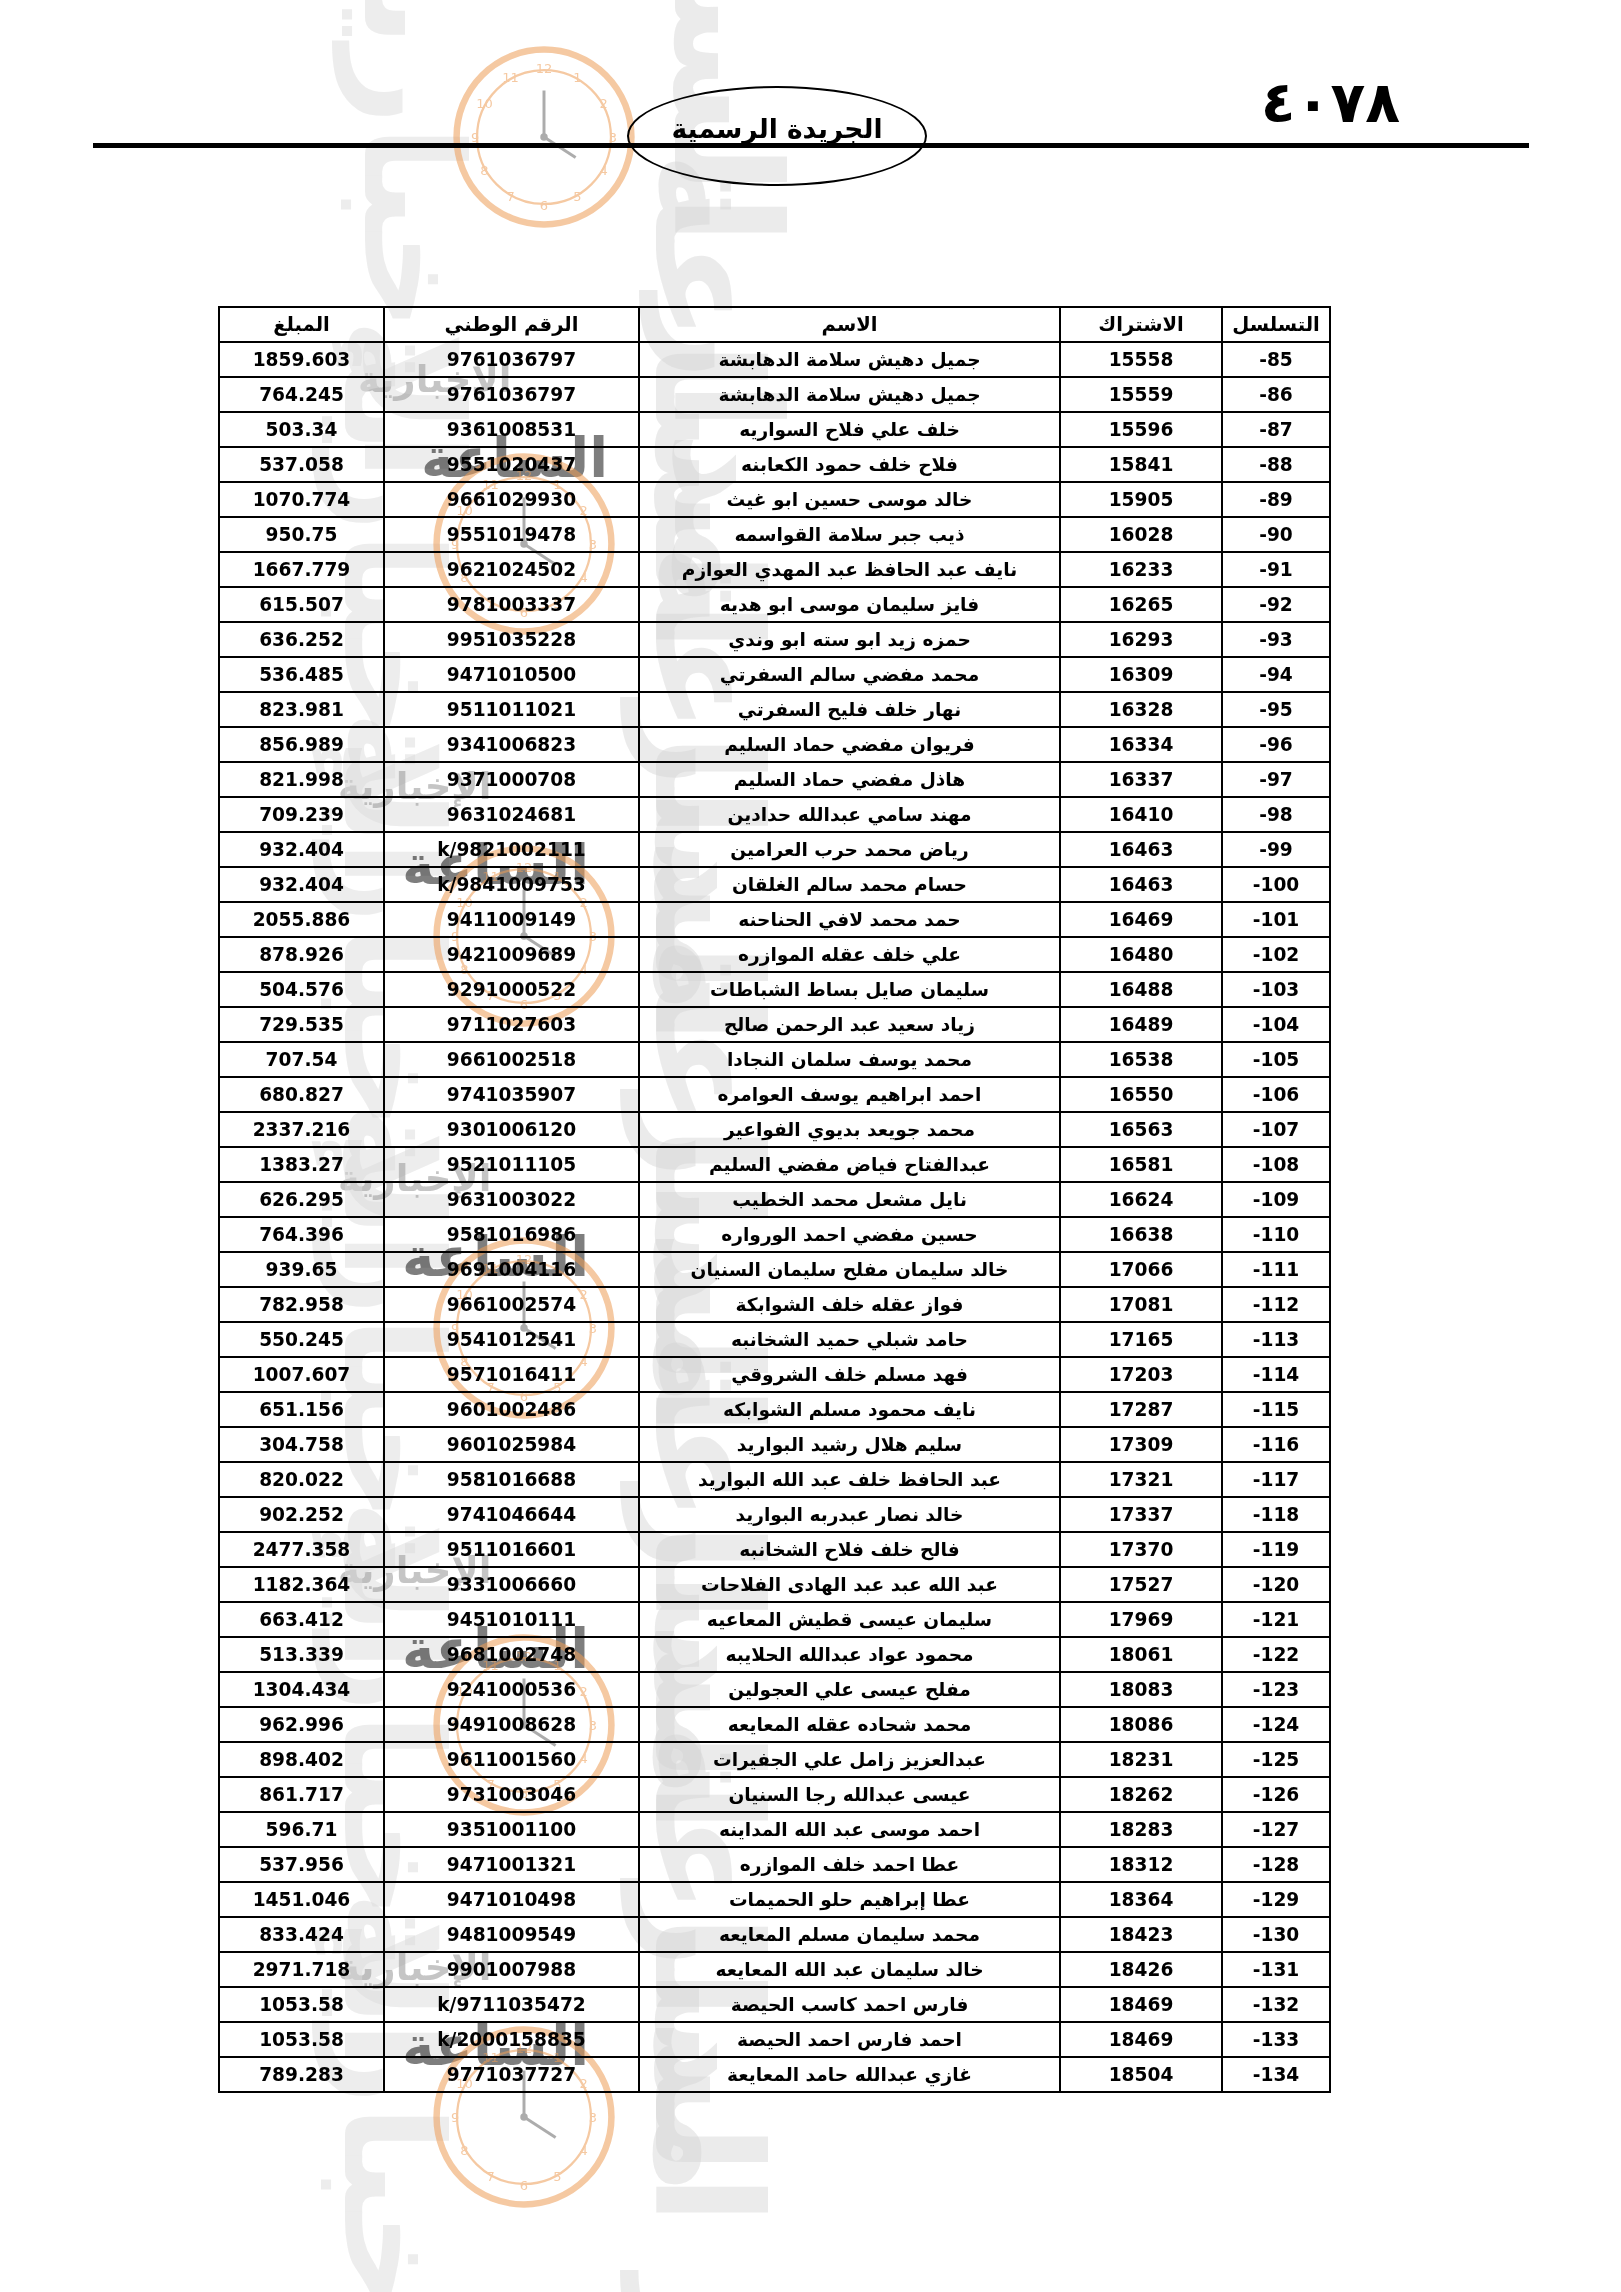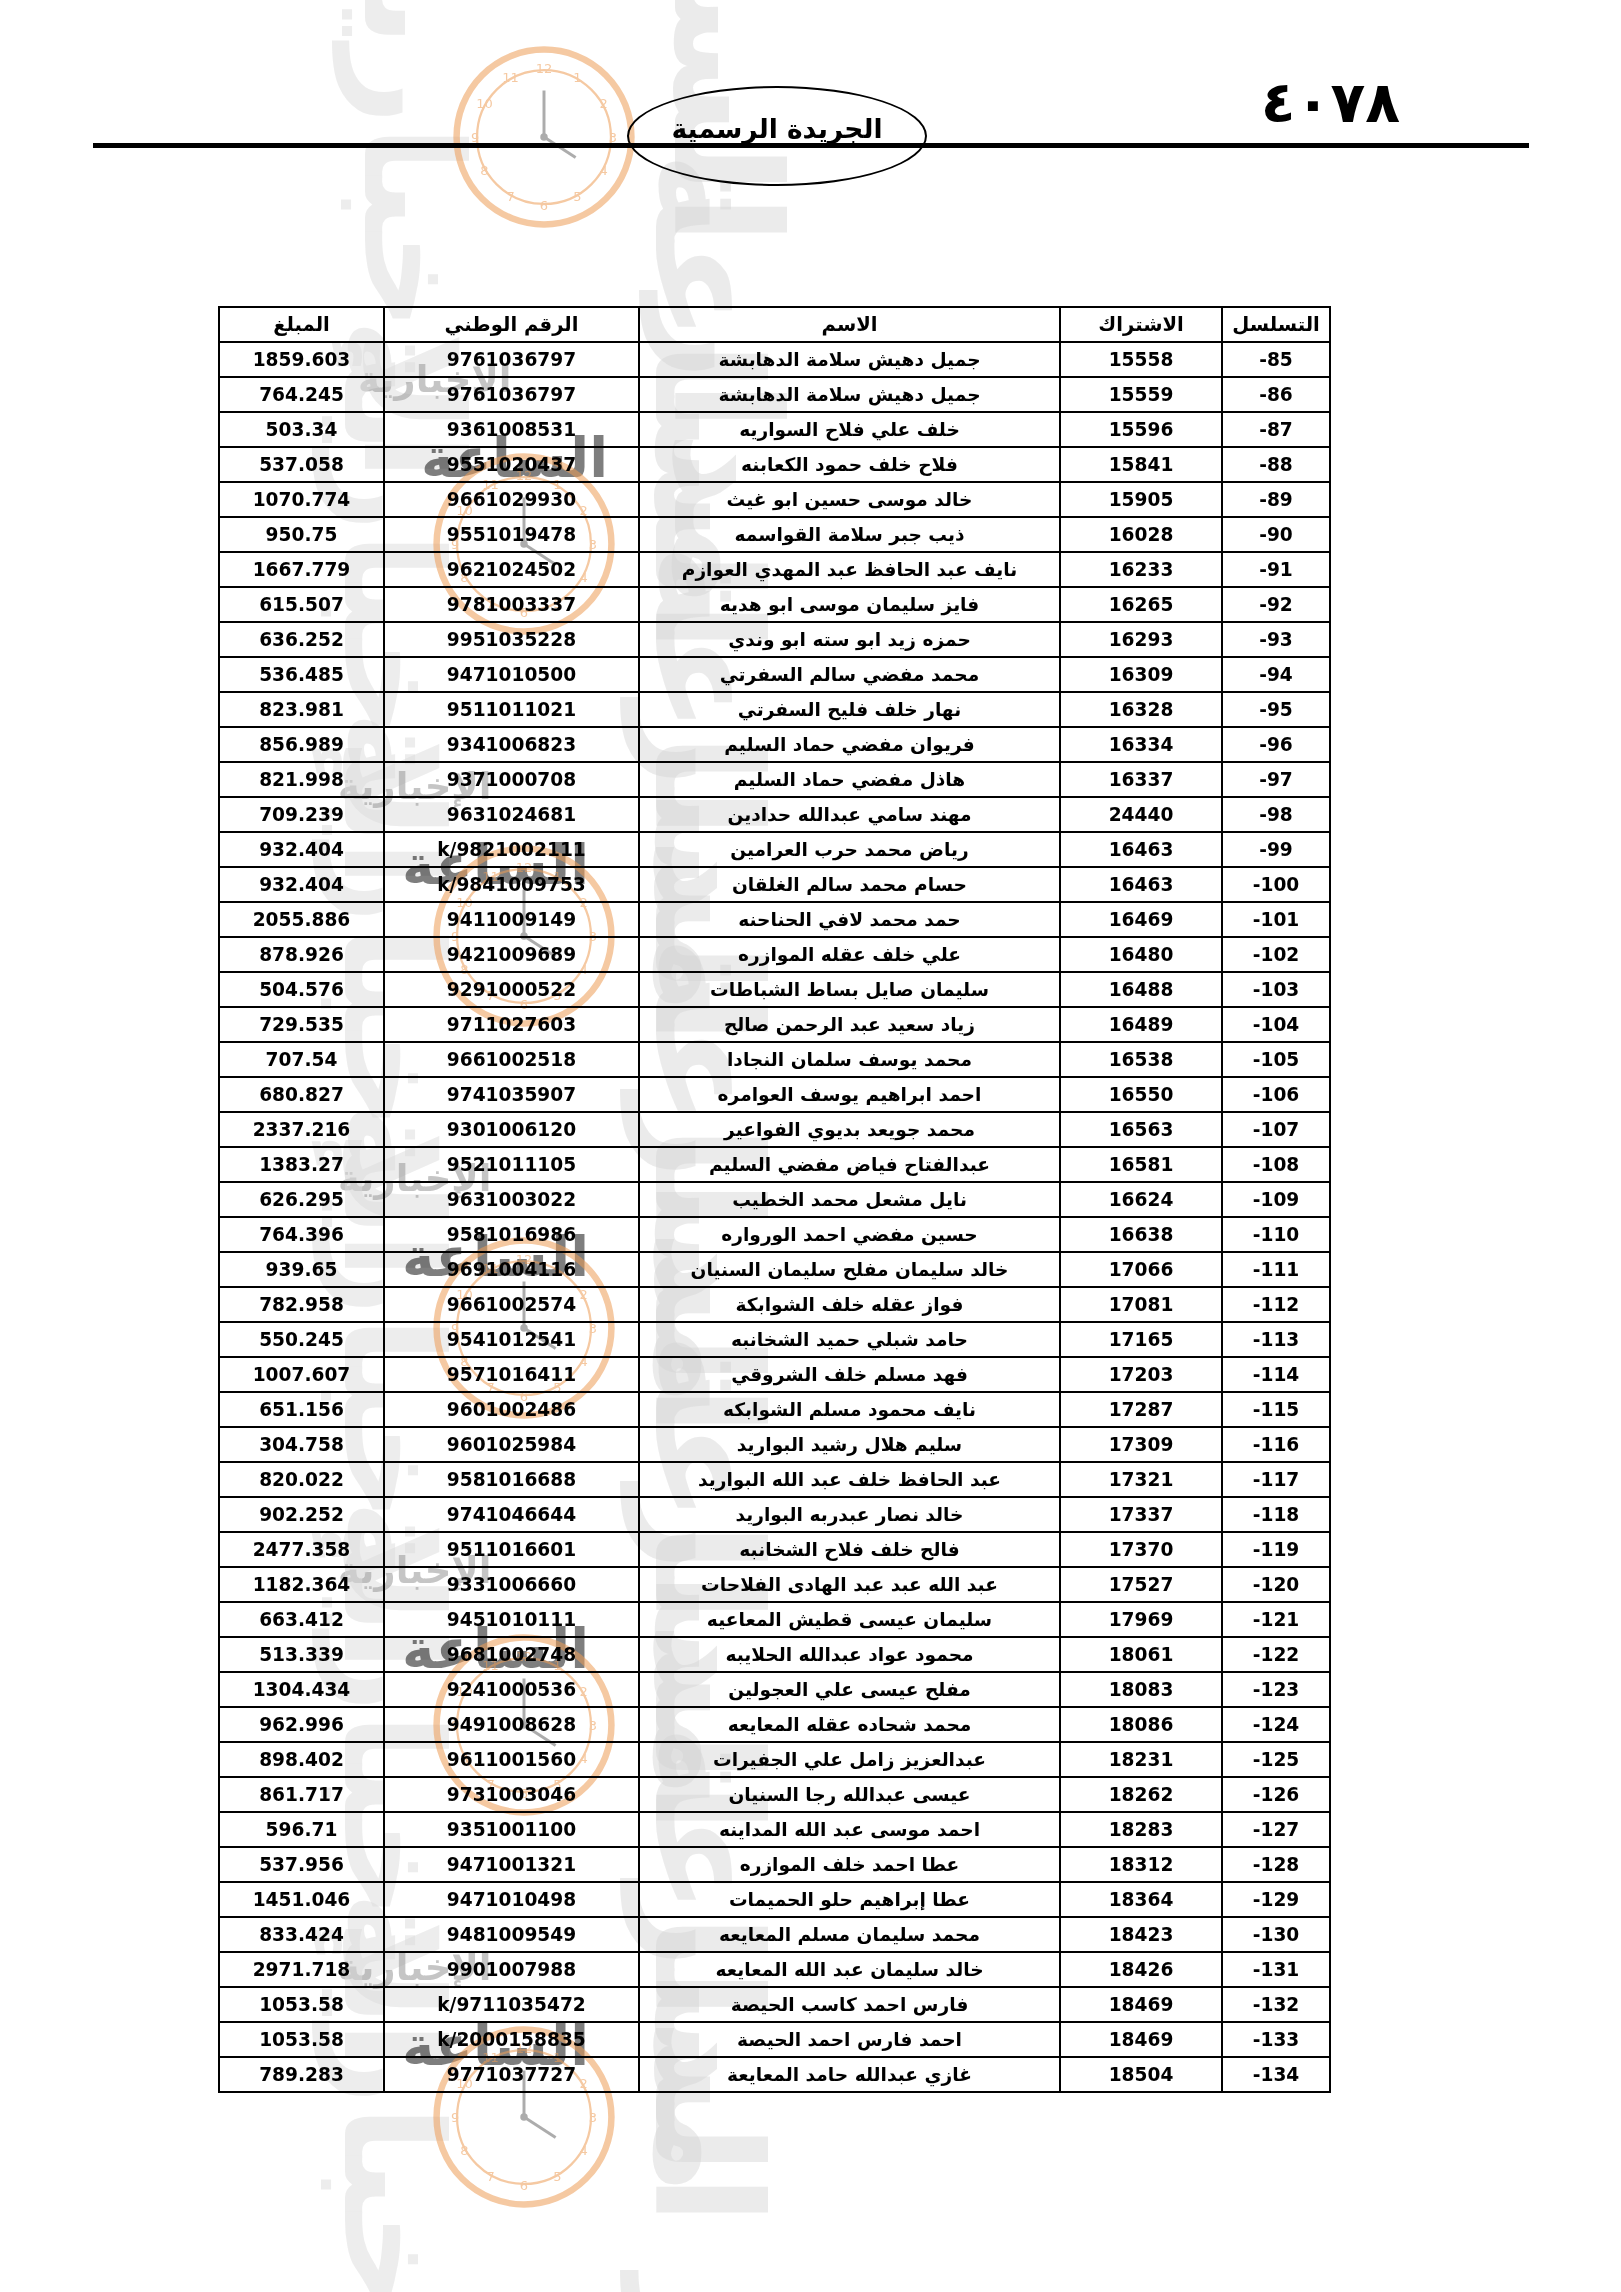--- a/index.html
+++ b/index.html
@@ -315,21 +315,21 @@
           </tr>
           <tr>
             <td class="num">-97</td>
             <td class="num">16337</td>
             <td class="name">هاذل مفضي حماد السليم</td>
             <td class="num">9371000708</td>
             <td class="num">821.998</td>
           </tr>
           <tr>
             <td class="num">-98</td>
-            <td class="num">24440</td>
+            <td class="num">16410</td>
             <td class="name">مهند سامي عبدالله حدادين</td>
             <td class="num">9631024681</td>
             <td class="num">709.239</td>
           </tr>
           <tr>
             <td class="num">-99</td>
             <td class="num">16463</td>
             <td class="name">رياض محمد حرب العرامين</td>
             <td class="num">k/9821002111</td>
             <td class="num">932.404</td>

